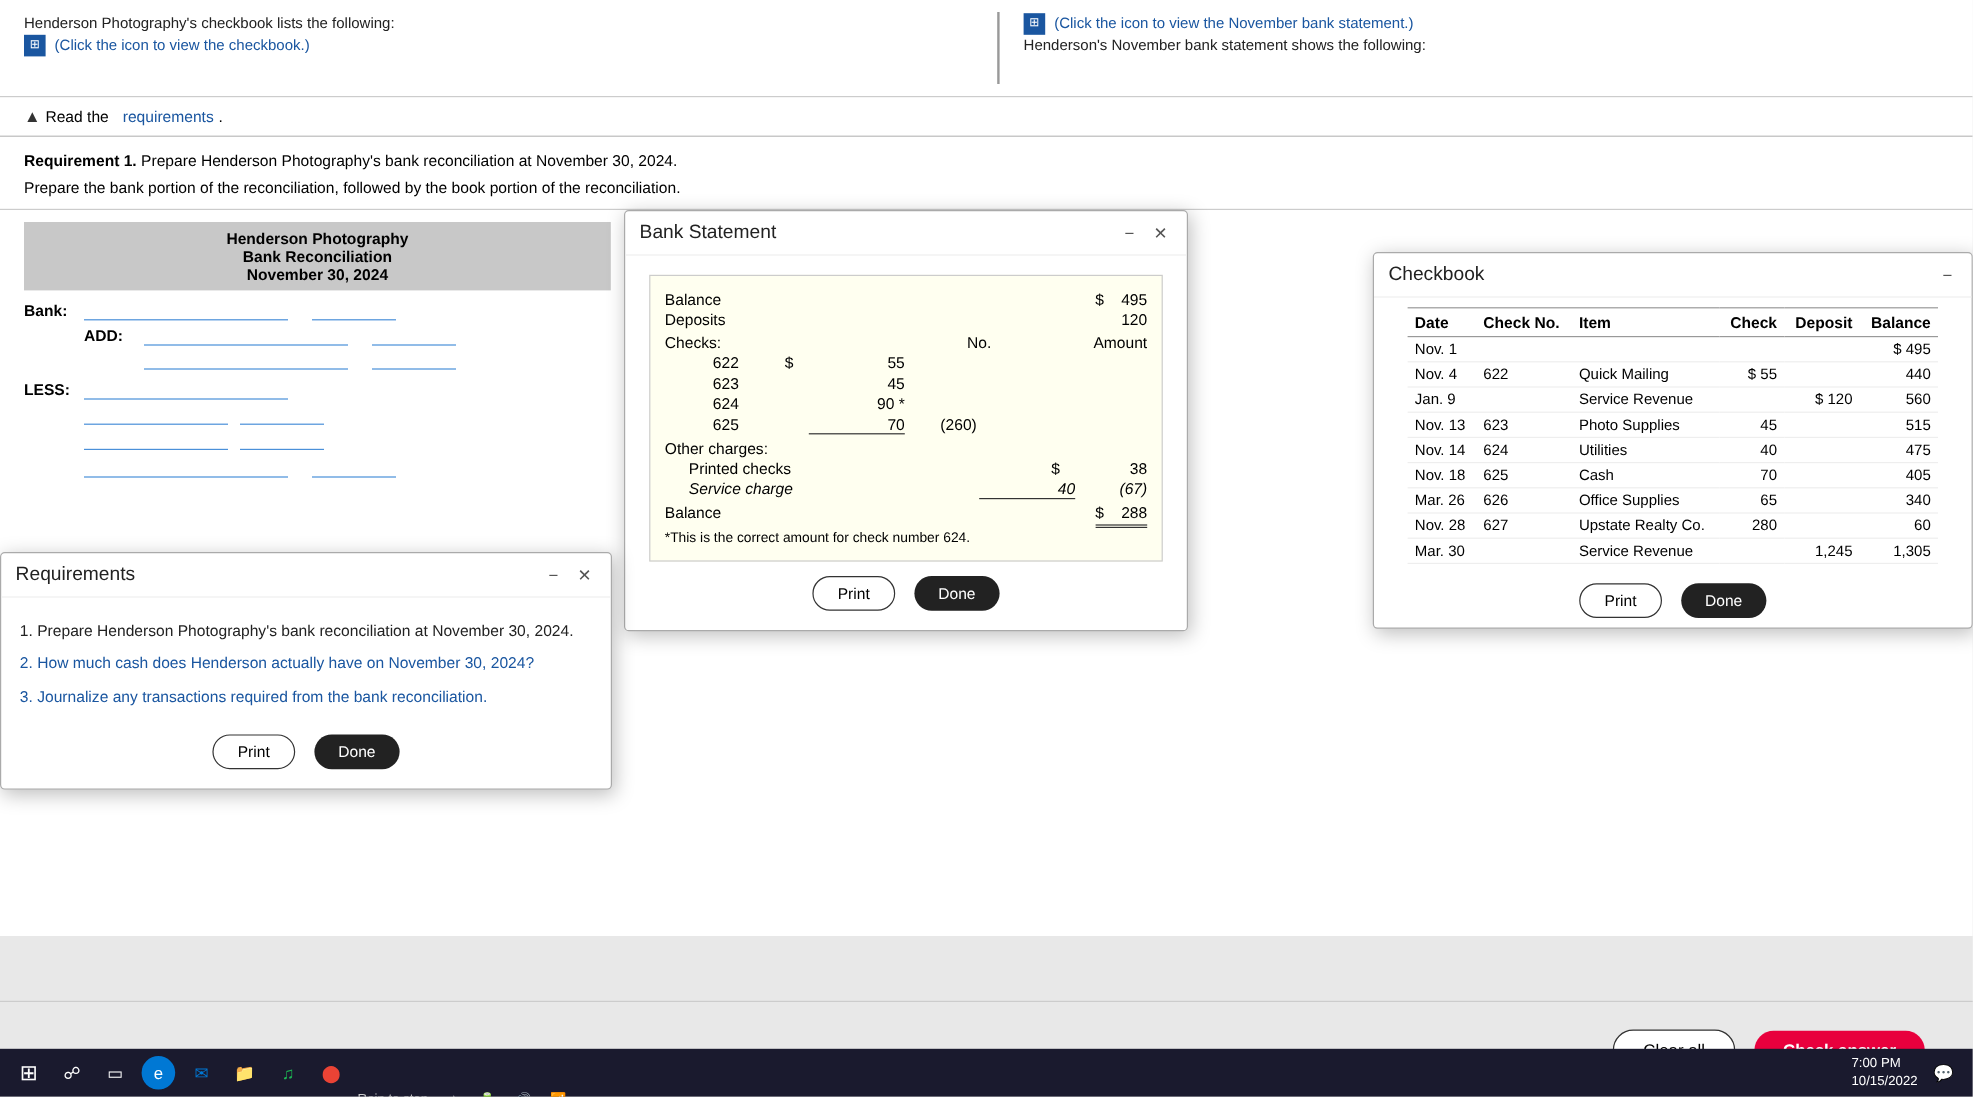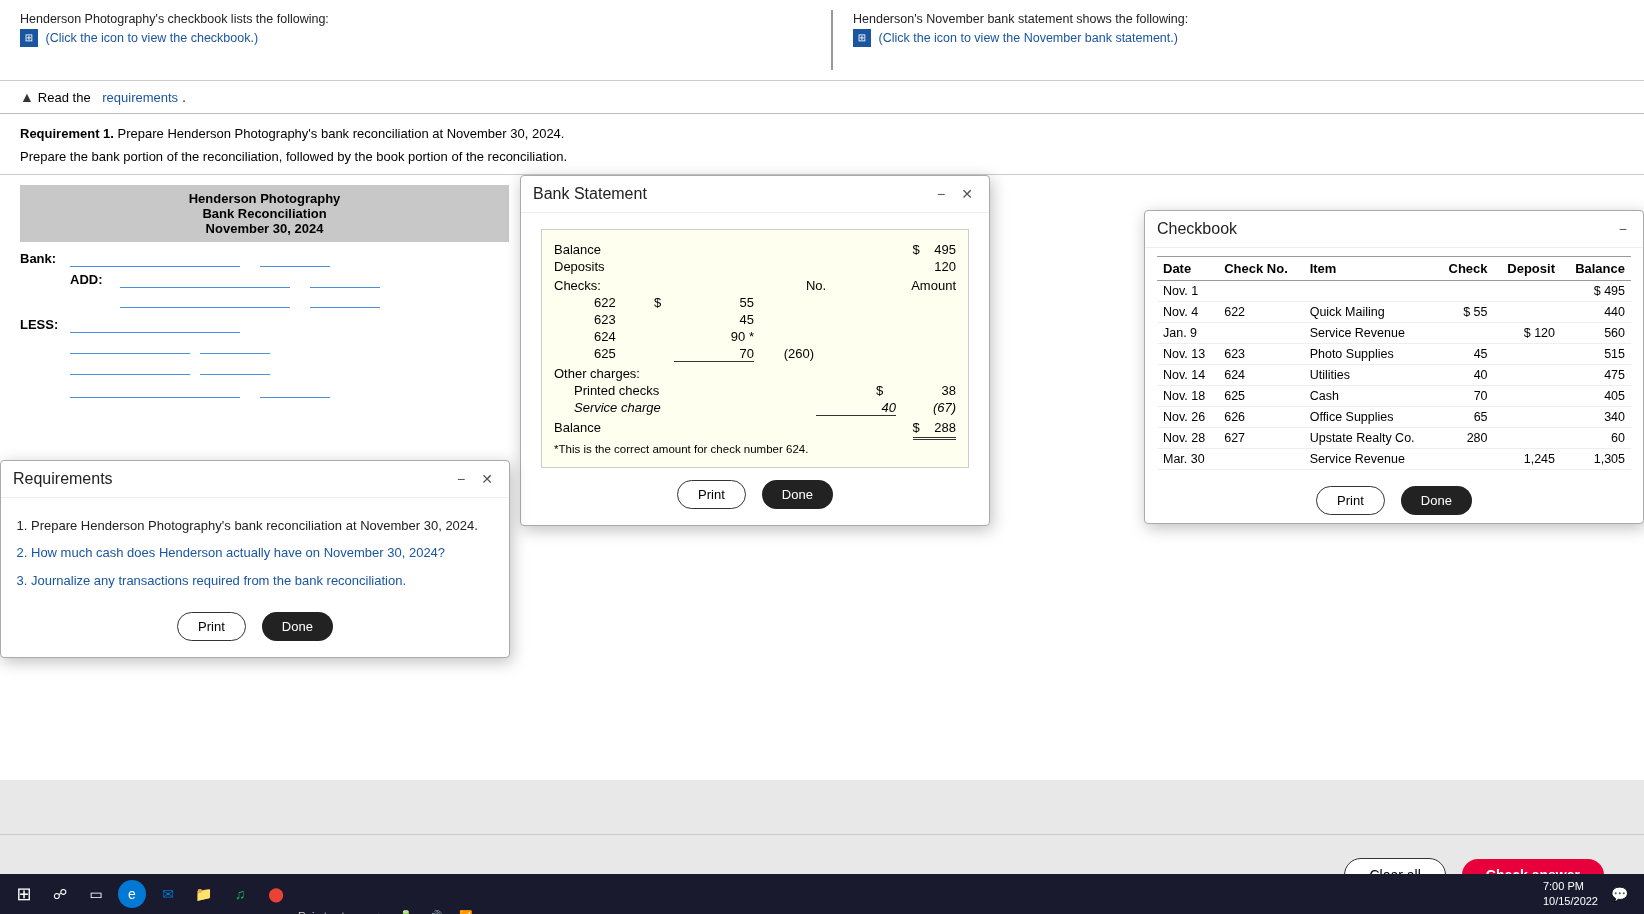--- a/index.html
+++ b/index.html
@@ -353,25 +353,25 @@
       </p>
       <p>
         <span class="icon-grid">⊞</span>
         <a href="#" class="link-blue">(Click the icon to view the checkbook.)</a>
       </p>
     </div>
 
     <div style="width:2px; background:#999; height:60px; margin:0 20px;"></div>
     <div class="top-bar-right">
       <p>
-        <span>Henderson's November bank statement shows the following:</span>
+        <span class="icon-grid">⊞</span>
+        <a href="#" class="link-blue">(Click the icon to view the November bank statement.)</a>
       </p>
       <p>
-        <span class="icon-grid">⊞</span>
-        <a href="#" class="link-blue">(Click the icon to view the November bank statement.)</a>
+        <span>Henderson's November bank statement shows the following:</span>
       </p>
     </div>
   </div>
 
   <div class="read-req">
     <button class="collapse-btn">▲</button>
     <span>Read the</span>
     &nbsp;<a href="#" class="link-blue">requirements</a>.
   </div>
 
@@ -557,21 +557,21 @@
     </div>
   </div>
 
   <div class="modal checkbook-modal">
     <div class="modal-titlebar">
       <span class="modal-title">Checkbook</span>
       <div class="modal-controls">
         <button class="modal-btn">−</button>
       </div>
     </div>
-    <div class="modal-content" style="padding:8px 12px;">
+    <div class="modal-content" style="padding:8px 28px;">
       <table class="checkbook-table">
         <thead>
           <tr>
             <th>Date</th>
             <th>Check No.</th>
             <th>Item</th>
             <th class="right">Check</th>
             <th class="right">Deposit</th>
             <th class="right">Balance</th>
           </tr>
@@ -619,21 +619,21 @@
       </tr>
             <tr>
         <td>Nov. 18</td>
         <td>625</td>
         <td>Cash</td>
         <td class="right">70</td>
         <td class="right"></td>
         <td class="right">405</td>
       </tr>
             <tr>
-        <td>Nov. 26</td>
+        <td>Mar. 26</td>
         <td>626</td>
         <td>Office Supplies</td>
         <td class="right">65</td>
         <td class="right"></td>
         <td class="right">340</td>
       </tr>
             <tr>
         <td>Nov. 28</td>
         <td>627</td>
         <td>Upstate Realty Co.</td>

